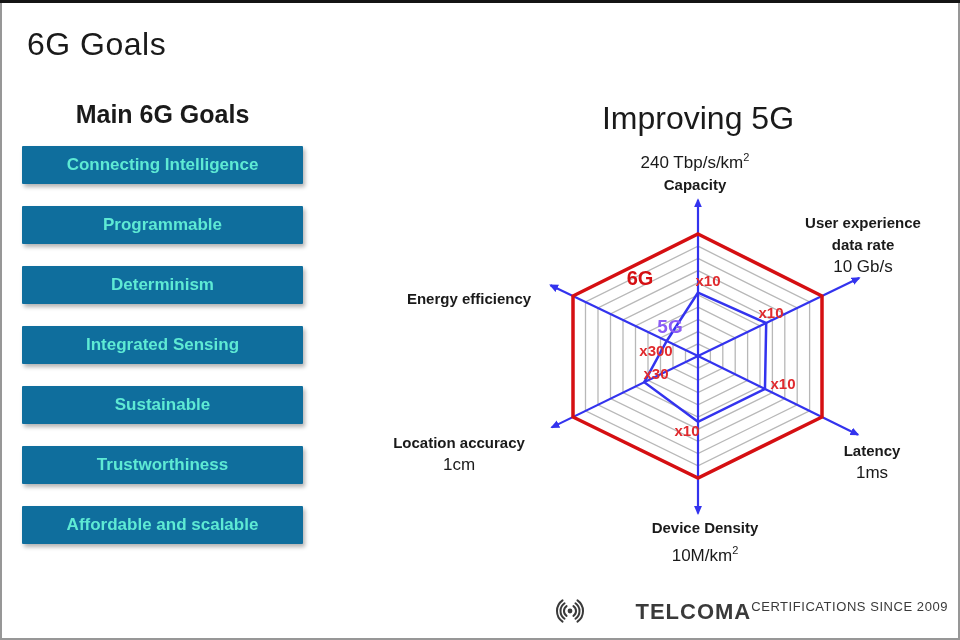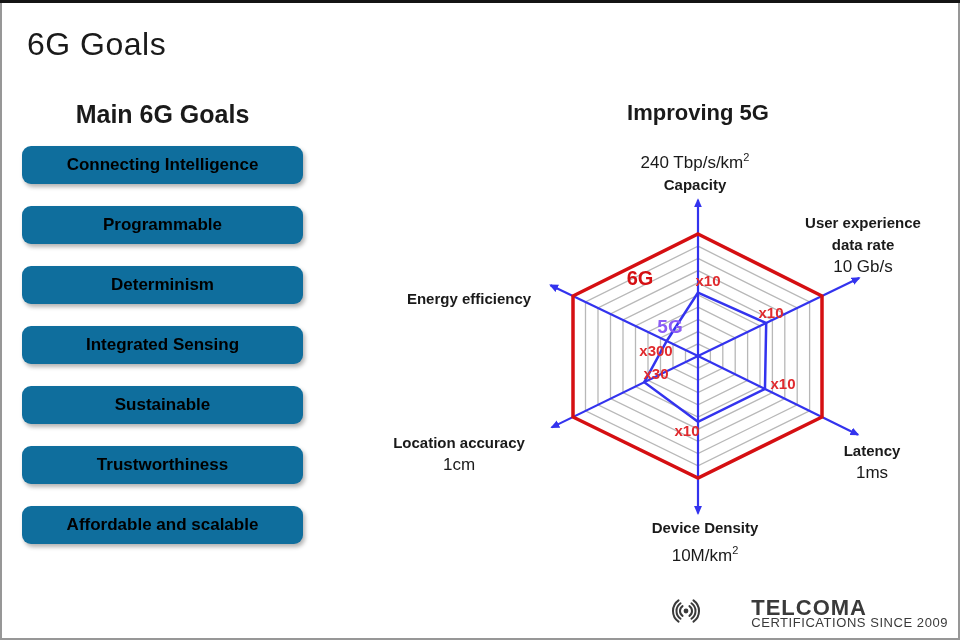--- a/index.html
+++ b/index.html
@@ -5,35 +5,35 @@
   html,body{margin:0;padding:0;background:#e8e8e8;}
   .slide{
     position:relative;width:960px;height:640px;background:#ffffff;
     font-family:"Liberation Sans",sans-serif;color:#1a1a1a;overflow:hidden;
     box-shadow: inset 0 3px 0 0 #141414, inset 0 0 0 2px #979797;
   }
   .page-title{position:absolute;left:27px;top:26px;font-size:32px;font-weight:400;letter-spacing:.5px;}
   .col-heading{position:absolute;left:22px;top:100px;width:281px;text-align:center;font-size:25px;font-weight:700;}
   .goals{position:absolute;left:22px;top:146px;width:281px;}
   .goal-btn{
-    height:38px;margin-bottom:22px;background:#0f6e9d;color:#000000;
+    height:38px;margin-bottom:22px;background:#0f6e9d;color:#5eead4;
     display:flex;align-items:center;justify-content:center;
-    font-size:17px;font-weight:600;border-radius:9px;
+    font-size:17px;font-weight:600;border-radius:1px;
     box-shadow:2px 3px 4px rgba(0,0,0,.3);
   }
-  .chart-title{position:absolute;left:698px;top:100px;transform:translateX(-50%);font-size:22px;font-weight:700;white-space:nowrap;}
+  .chart-title{position:absolute;left:698px;top:100px;transform:translateX(-50%);font-size:32px;font-weight:400;white-space:nowrap;}
   #radar-svg{position:absolute;left:0;top:0;width:960px;height:640px;}
   .axis-block{position:absolute;transform:translateX(-50%);text-align:center;line-height:22px;white-space:nowrap;}
   .axis-name{font-size:15px;font-weight:700;}
   .axis-value{font-size:17px;font-weight:400;}
   .axis-value sup, .axis-name sup{font-size:11px;}
   .imp-label{position:absolute;transform:translate(-50%,-50%);font-size:15px;font-weight:700;white-space:nowrap;}
   .series-label{position:absolute;transform:translate(-50%,-50%);font-weight:800;white-space:nowrap;}
   .logo{position:absolute;right:12px;bottom:10px;display:flex;align-items:center;gap:3px;color:#3a3a3a;}
-  .logo-text{display:flex;flex-direction:column;margin-left:44px;}
+  .logo-text{display:flex;margin-left:44px;}
   .logo-brand{font-size:22px;font-weight:700;letter-spacing:1px;line-height:20px;}
   .logo-tagline{font-size:13px;letter-spacing:.55px;line-height:9px;}
 </style>
 </head>
 <body>
 
 <div class="slide">
 
   <div class="page-title">6G Goals</div>
 

